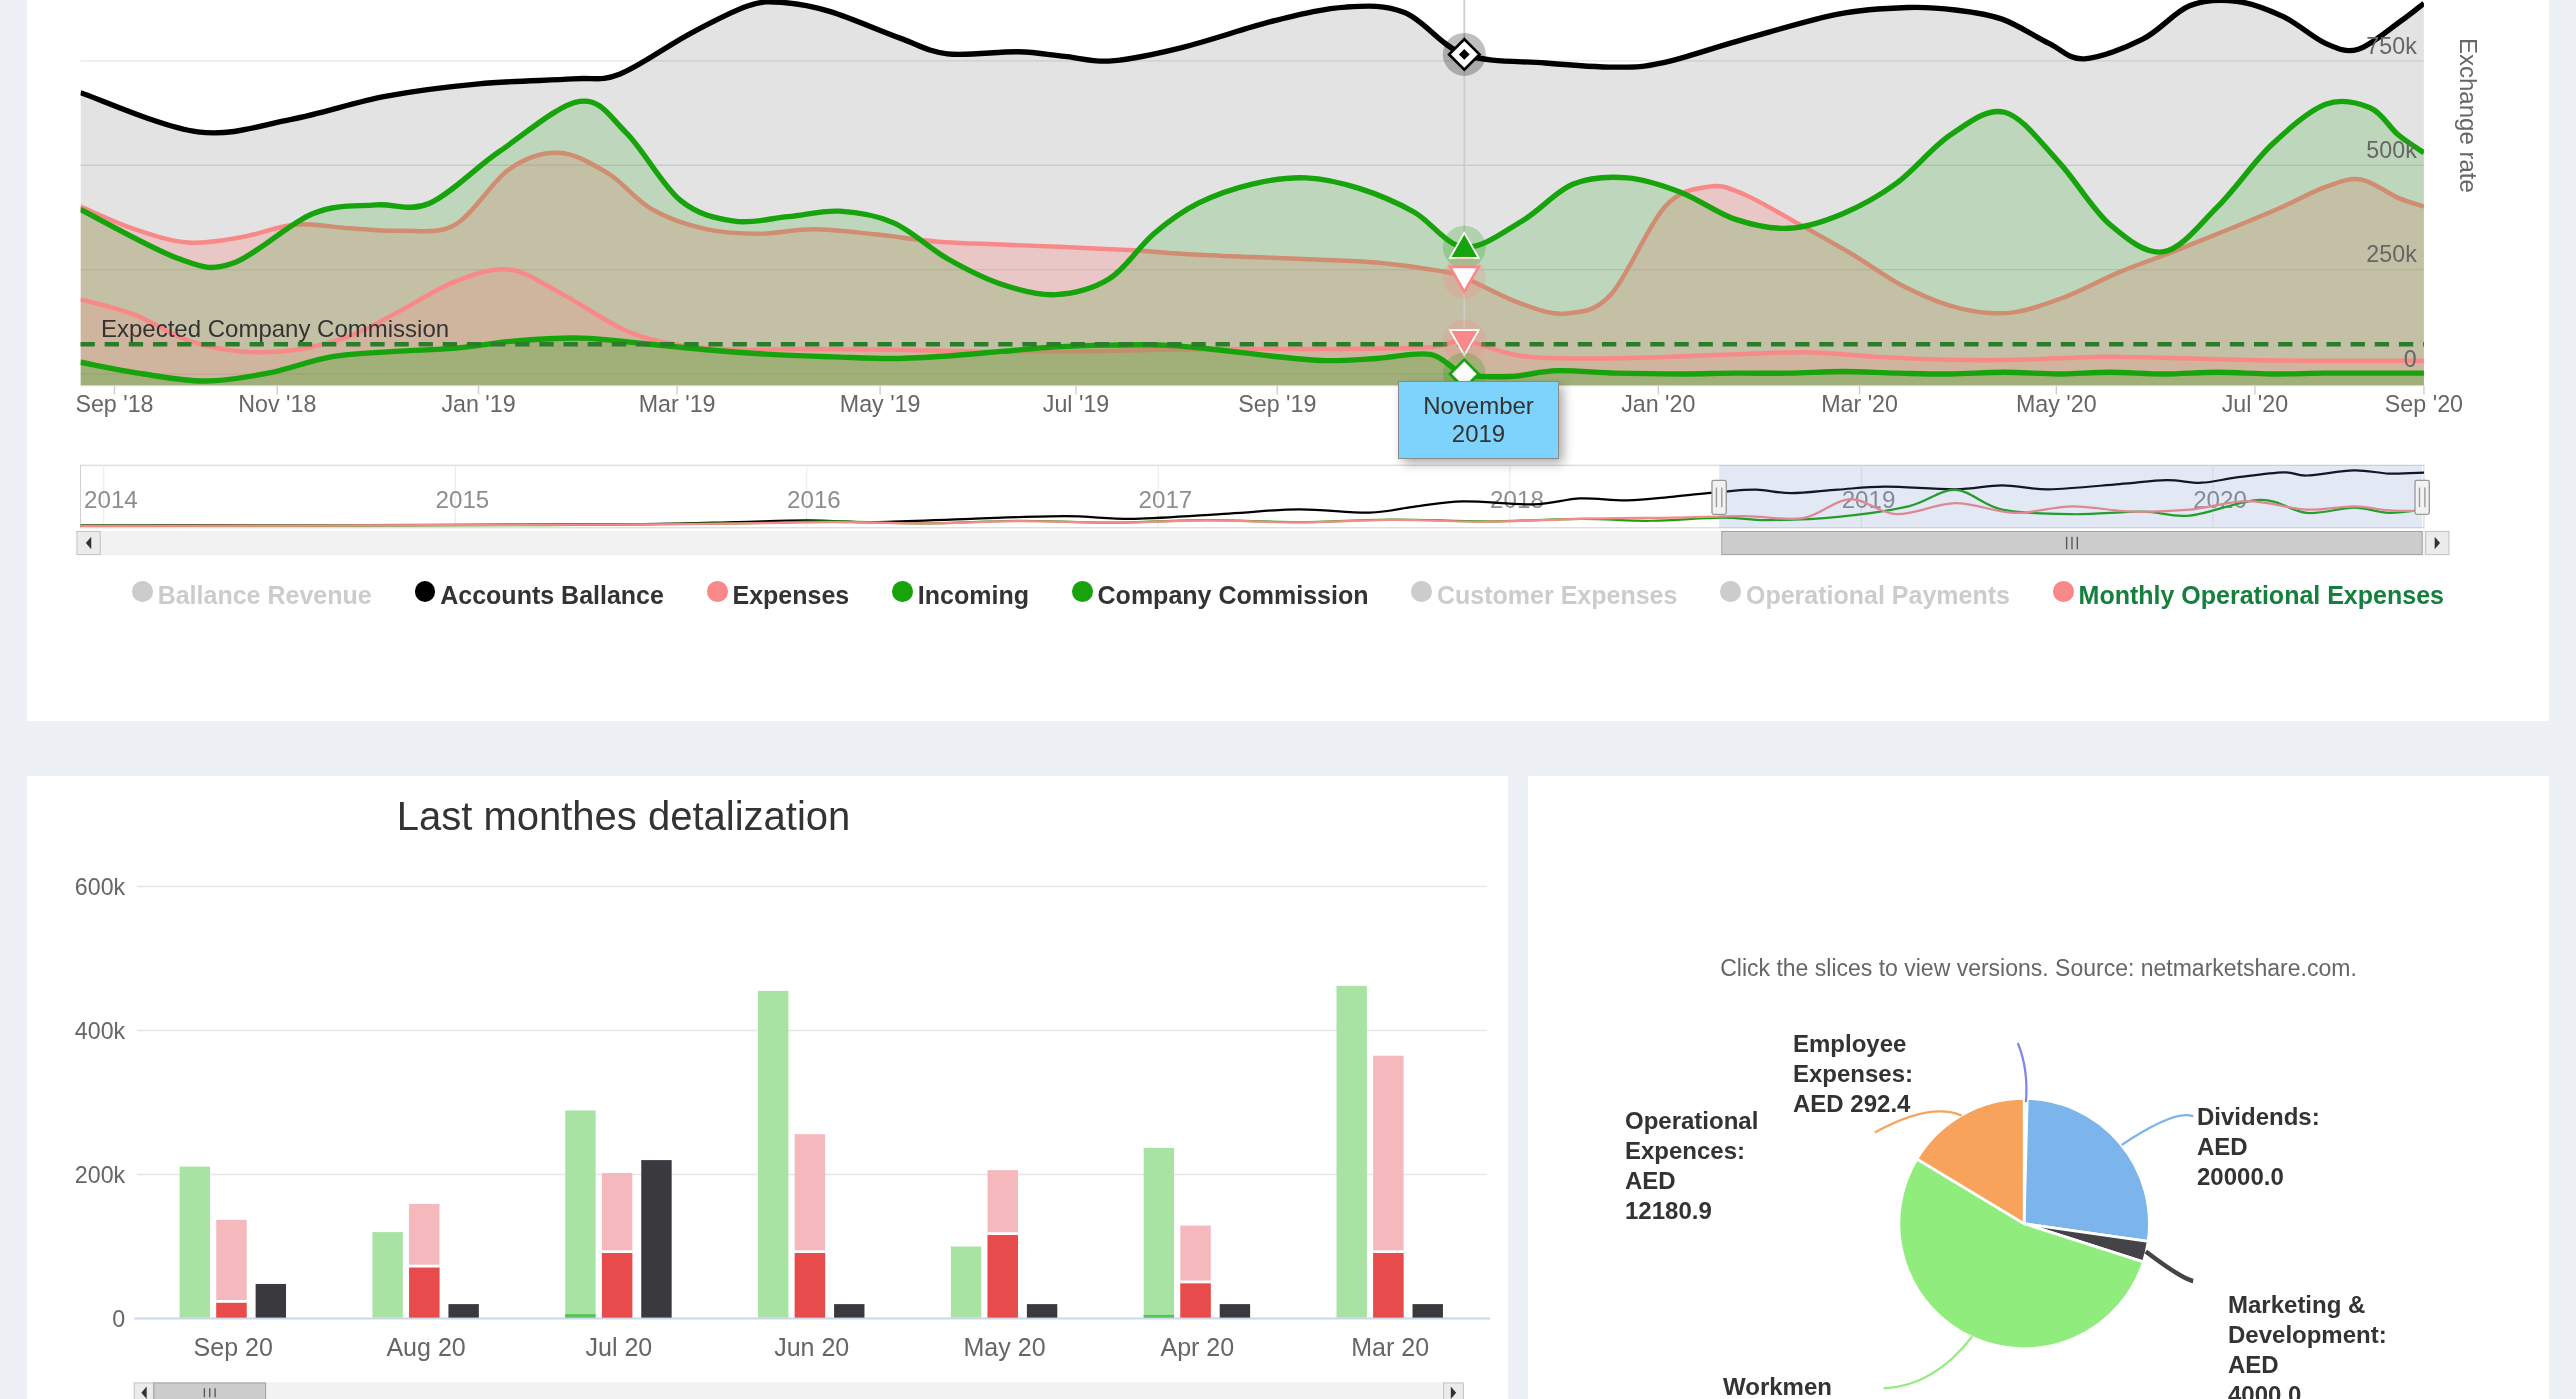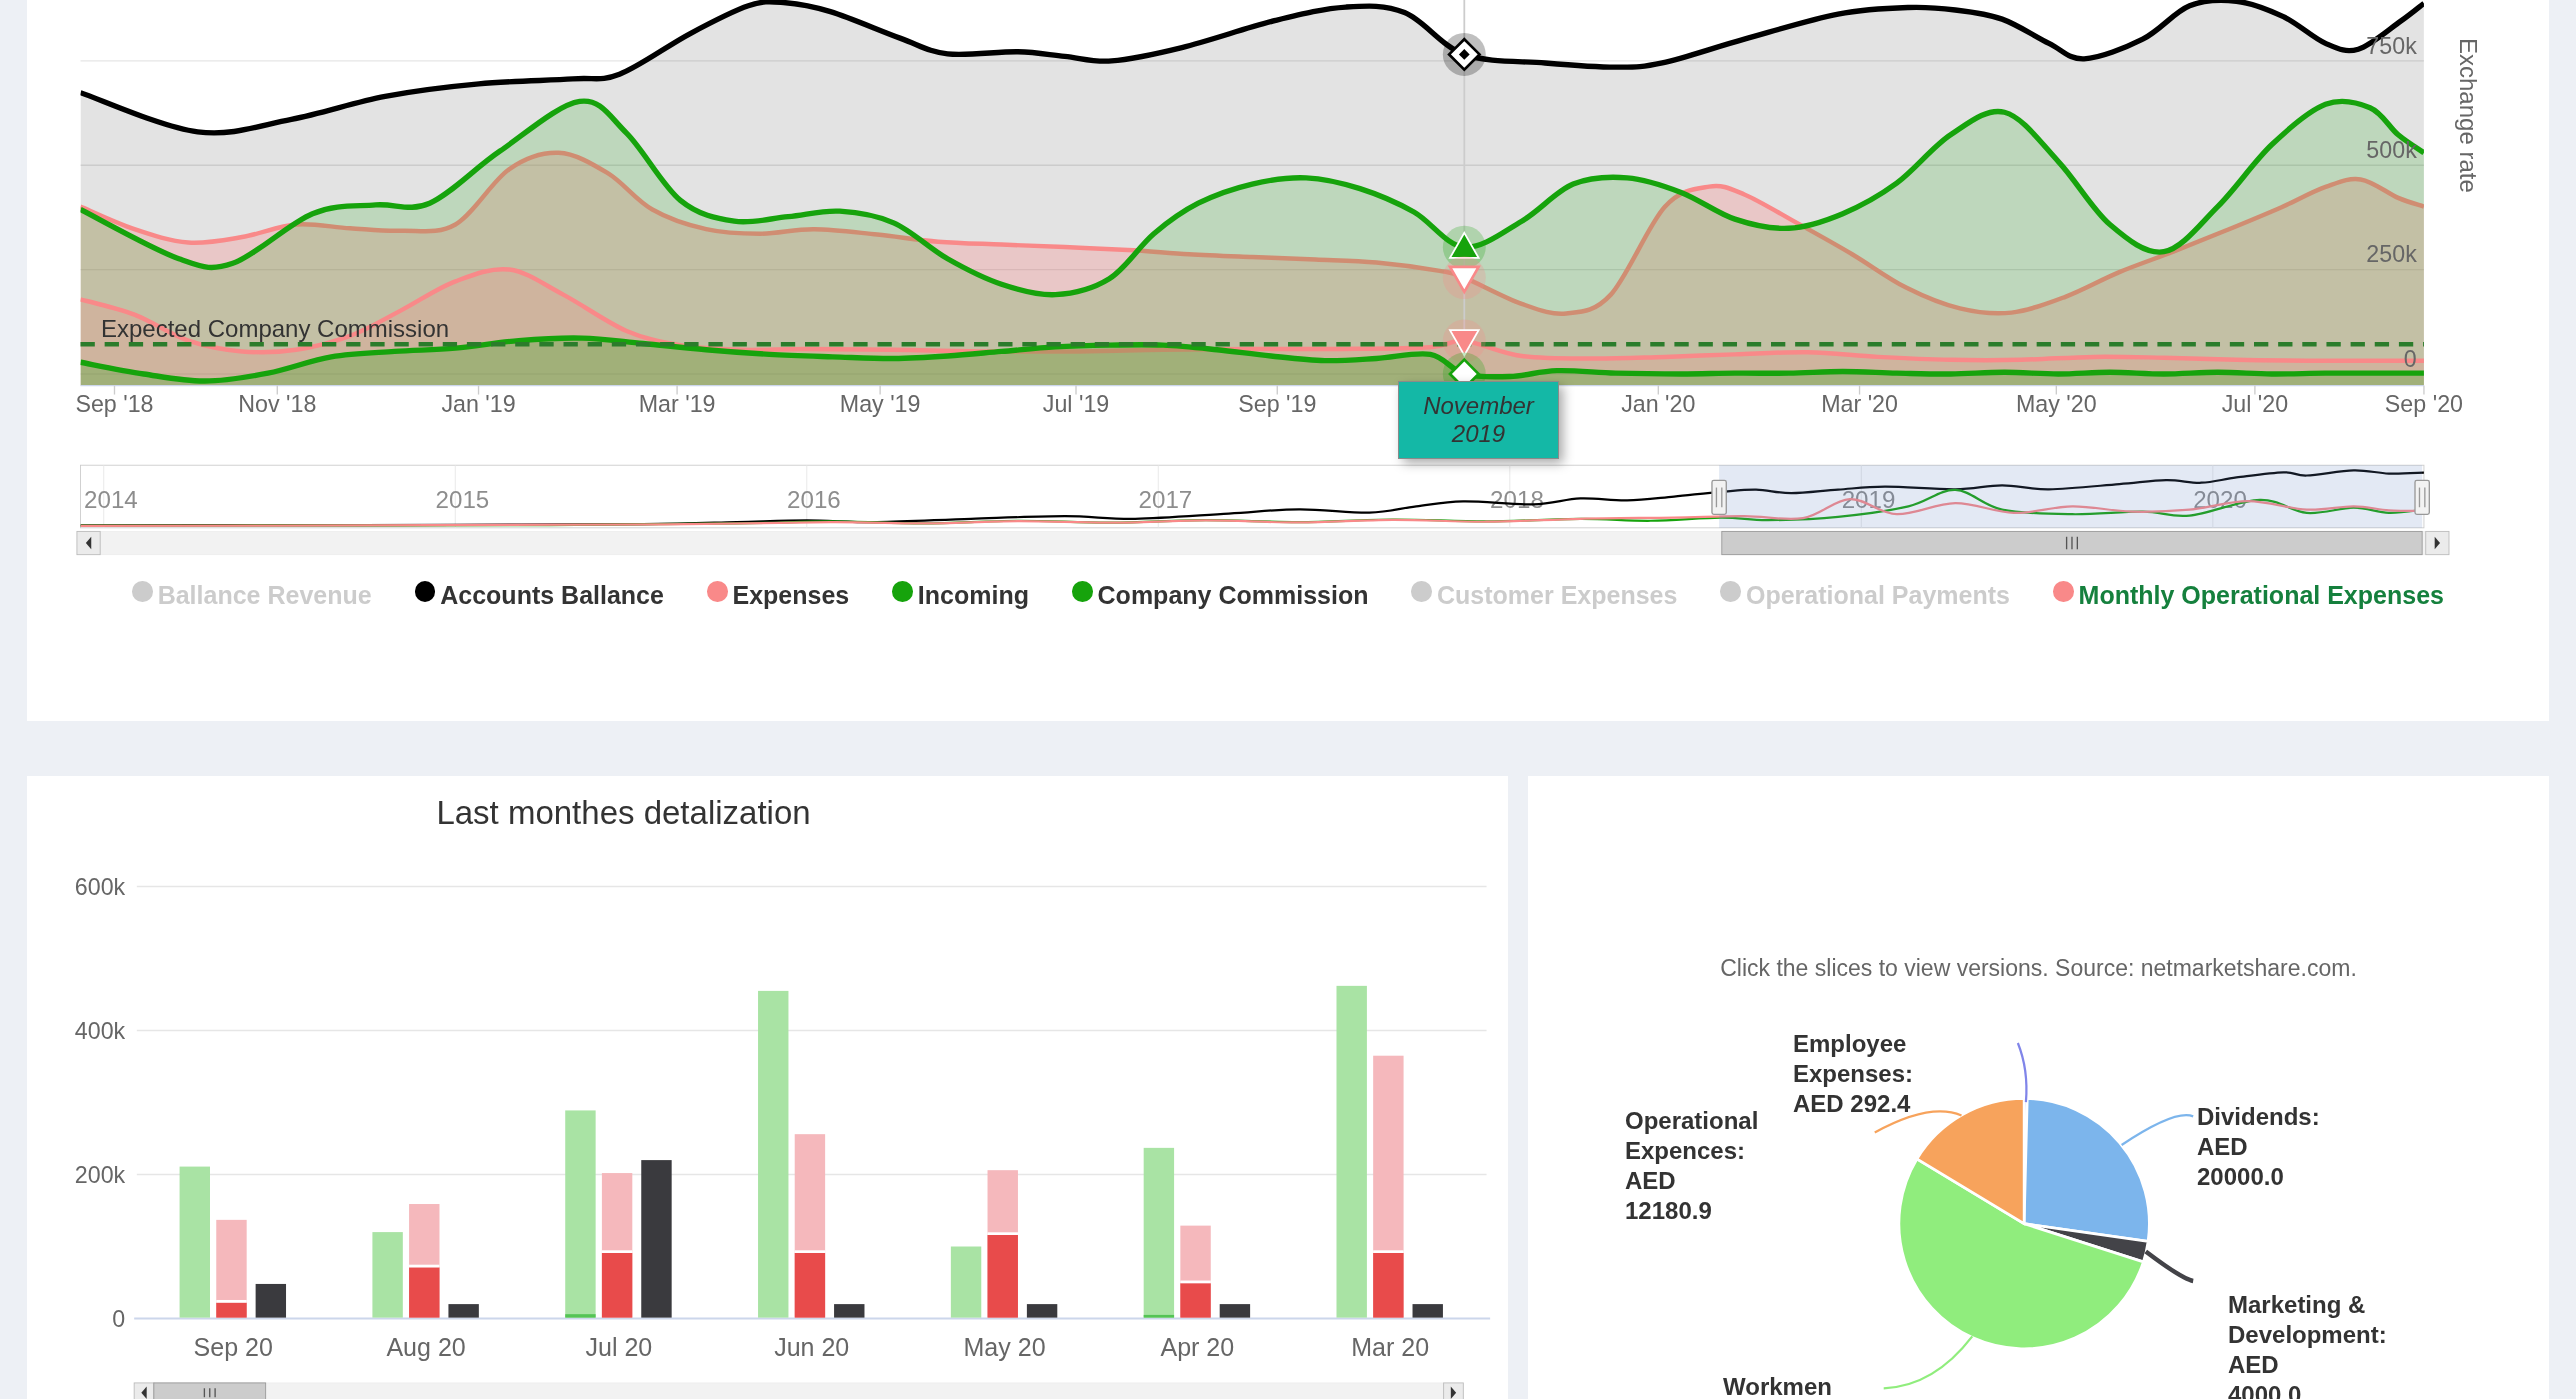--- a/index.html
+++ b/index.html
@@ -1,23 +1,23 @@
 <!DOCTYPE html>
 <html style="font-size:14.3px"><head>
 <meta charset="utf-8">
 <style>
   html,body{margin:0;padding:0;background:#edf0f5;}
   .stage{position:relative;width:2576px;height:1400px;overflow:hidden;
          background:#edf0f5;font-family:"Liberation Sans",sans-serif;color:#333;}
   .card{position:absolute;background:#ffffff;}
   #gfx{position:absolute;left:0;top:0;z-index:5;pointer-events:none;}
   .overlay{position:absolute;z-index:10;}
-  .tt-header{position:absolute;background:#14b8a6;border:0.9px solid #8a8a8a;
+  .tt-header{position:absolute;background:#7dd3fc;border:0.9px solid #8a8a8a;
       font-size:24px;color:#333;text-align:center;padding:9.8px 0;
-      box-shadow:4.5px 4.5px 10.7px rgba(0,0,0,0.35);font-style:italic;}
+      box-shadow:4.5px 4.5px 10.7px rgba(0,0,0,0.35);}
   
   .legend{position:absolute;display:flex;justify-content:center;align-items:center;gap:43px;}
   .legend-item{display:flex;align-items:flex-start;gap:5px;cursor:pointer;}
   .legend-item .mk{width:20.6px;height:20.6px;border-radius:50%;}
   .legend-item .lb{font-size:25px;font-weight:bold;}
   .chart-title{position:absolute;text-align:center;color:#333;}
   .pie-label{position:absolute;font-size:24px;font-weight:600;line-height:30px;color:#333;}
   .plotline-label{position:absolute;font-size:24px;color:#333;}
   .yaxis-title{position:absolute;font-size:24px;color:#666;writing-mode:vertical-rl;}
 </style>
@@ -293,21 +293,21 @@
       <div class="legend-item">
         <span class="mk" style="background:#cccccc"></span>
         <span class="lb" style="color:#cccccc">Operational Payments</span>
       </div>
       <div class="legend-item">
         <span class="mk" style="background:#f98989"></span>
         <span class="lb" style="color:#15803d">Monthly Operational Expenses</span>
       </div>
     </div>
 
-  <div class="chart-title overlay" style="left:27px;top:794px;width:1193px;font-size:33px;">Last monthes detalization</div>
+  <div class="chart-title overlay" style="left:27px;top:794px;width:1193px;font-size:40px;">Last monthes detalization</div>
 
   <div class="chart-title overlay" style="left:1528px;top:955px;width:1021px;font-size:23px;color:#666;">Click the slices to view versions. Source: netmarketshare.com.</div>
   <div id="pie-labels" class="overlay" style="left:0;top:0;">
       <div class="pie-label" style="left: 1793px; top: 1029px;">
         <div>Employee Expenses:</div>
         <div>AED 292.4</div>
       </div>
       <div class="pie-label" style="left: 2197px; top: 1102px;">
         <div>Dividends: AED 20000.0</div>
       </div>

